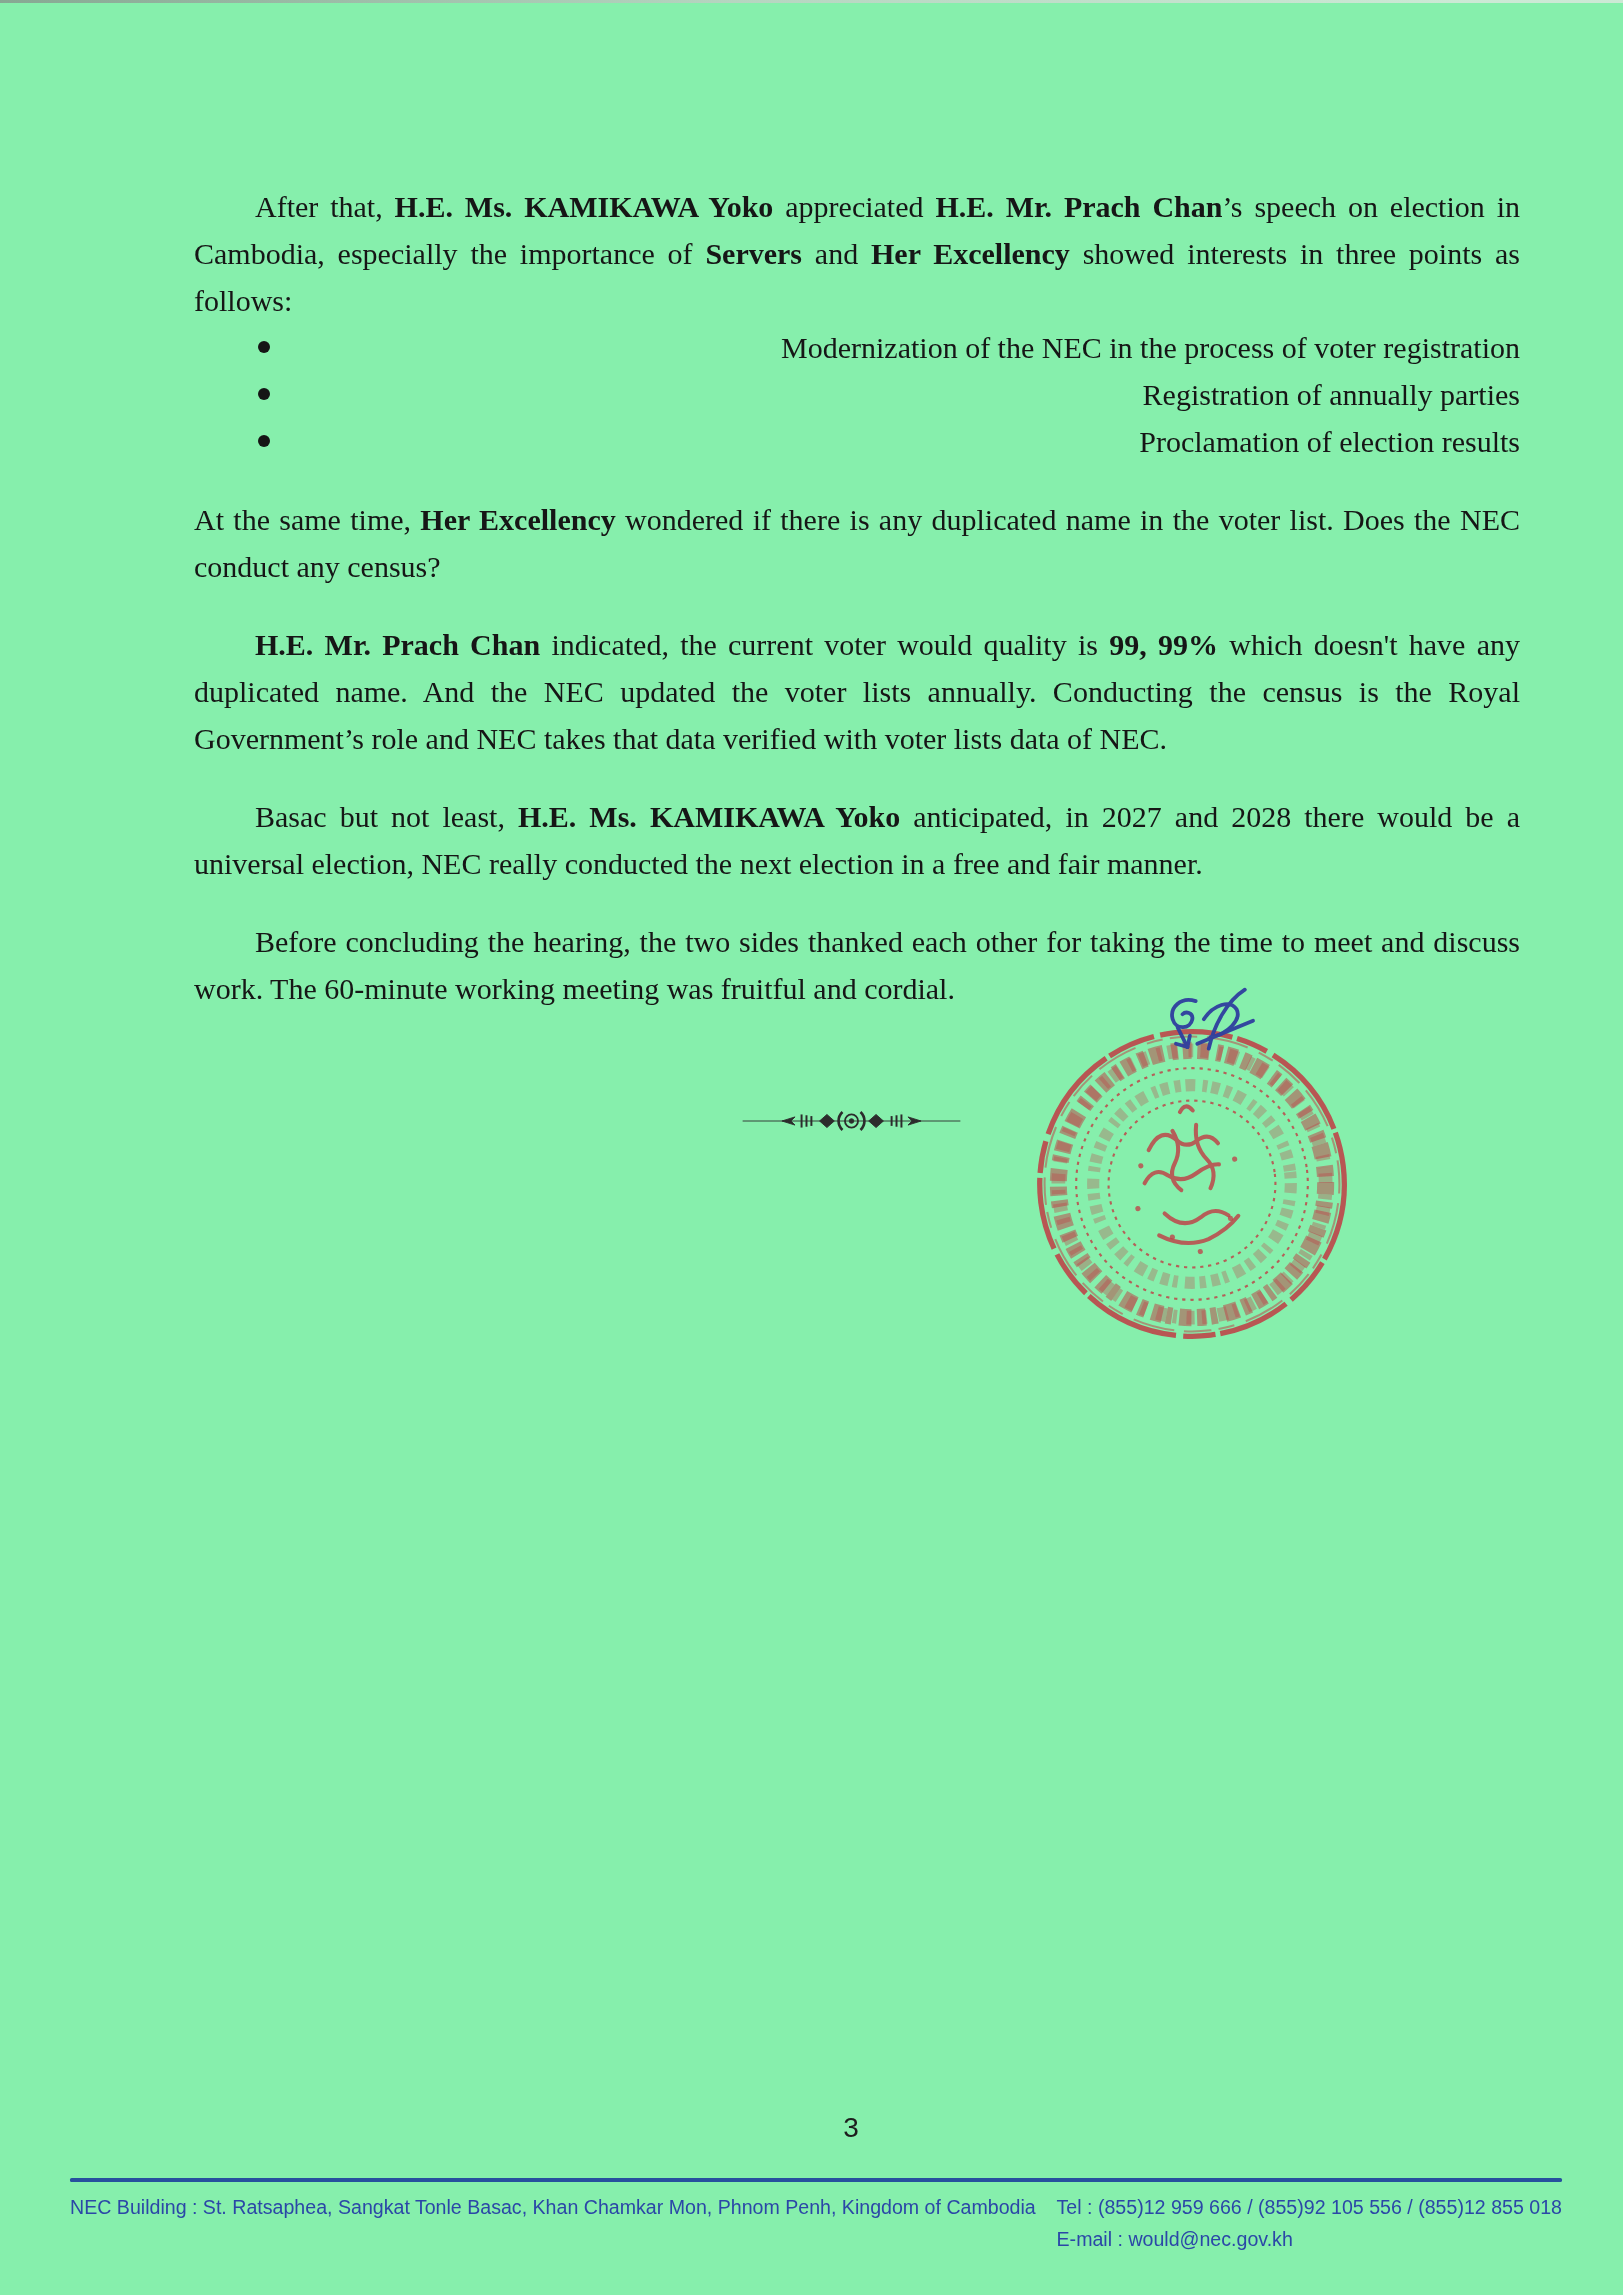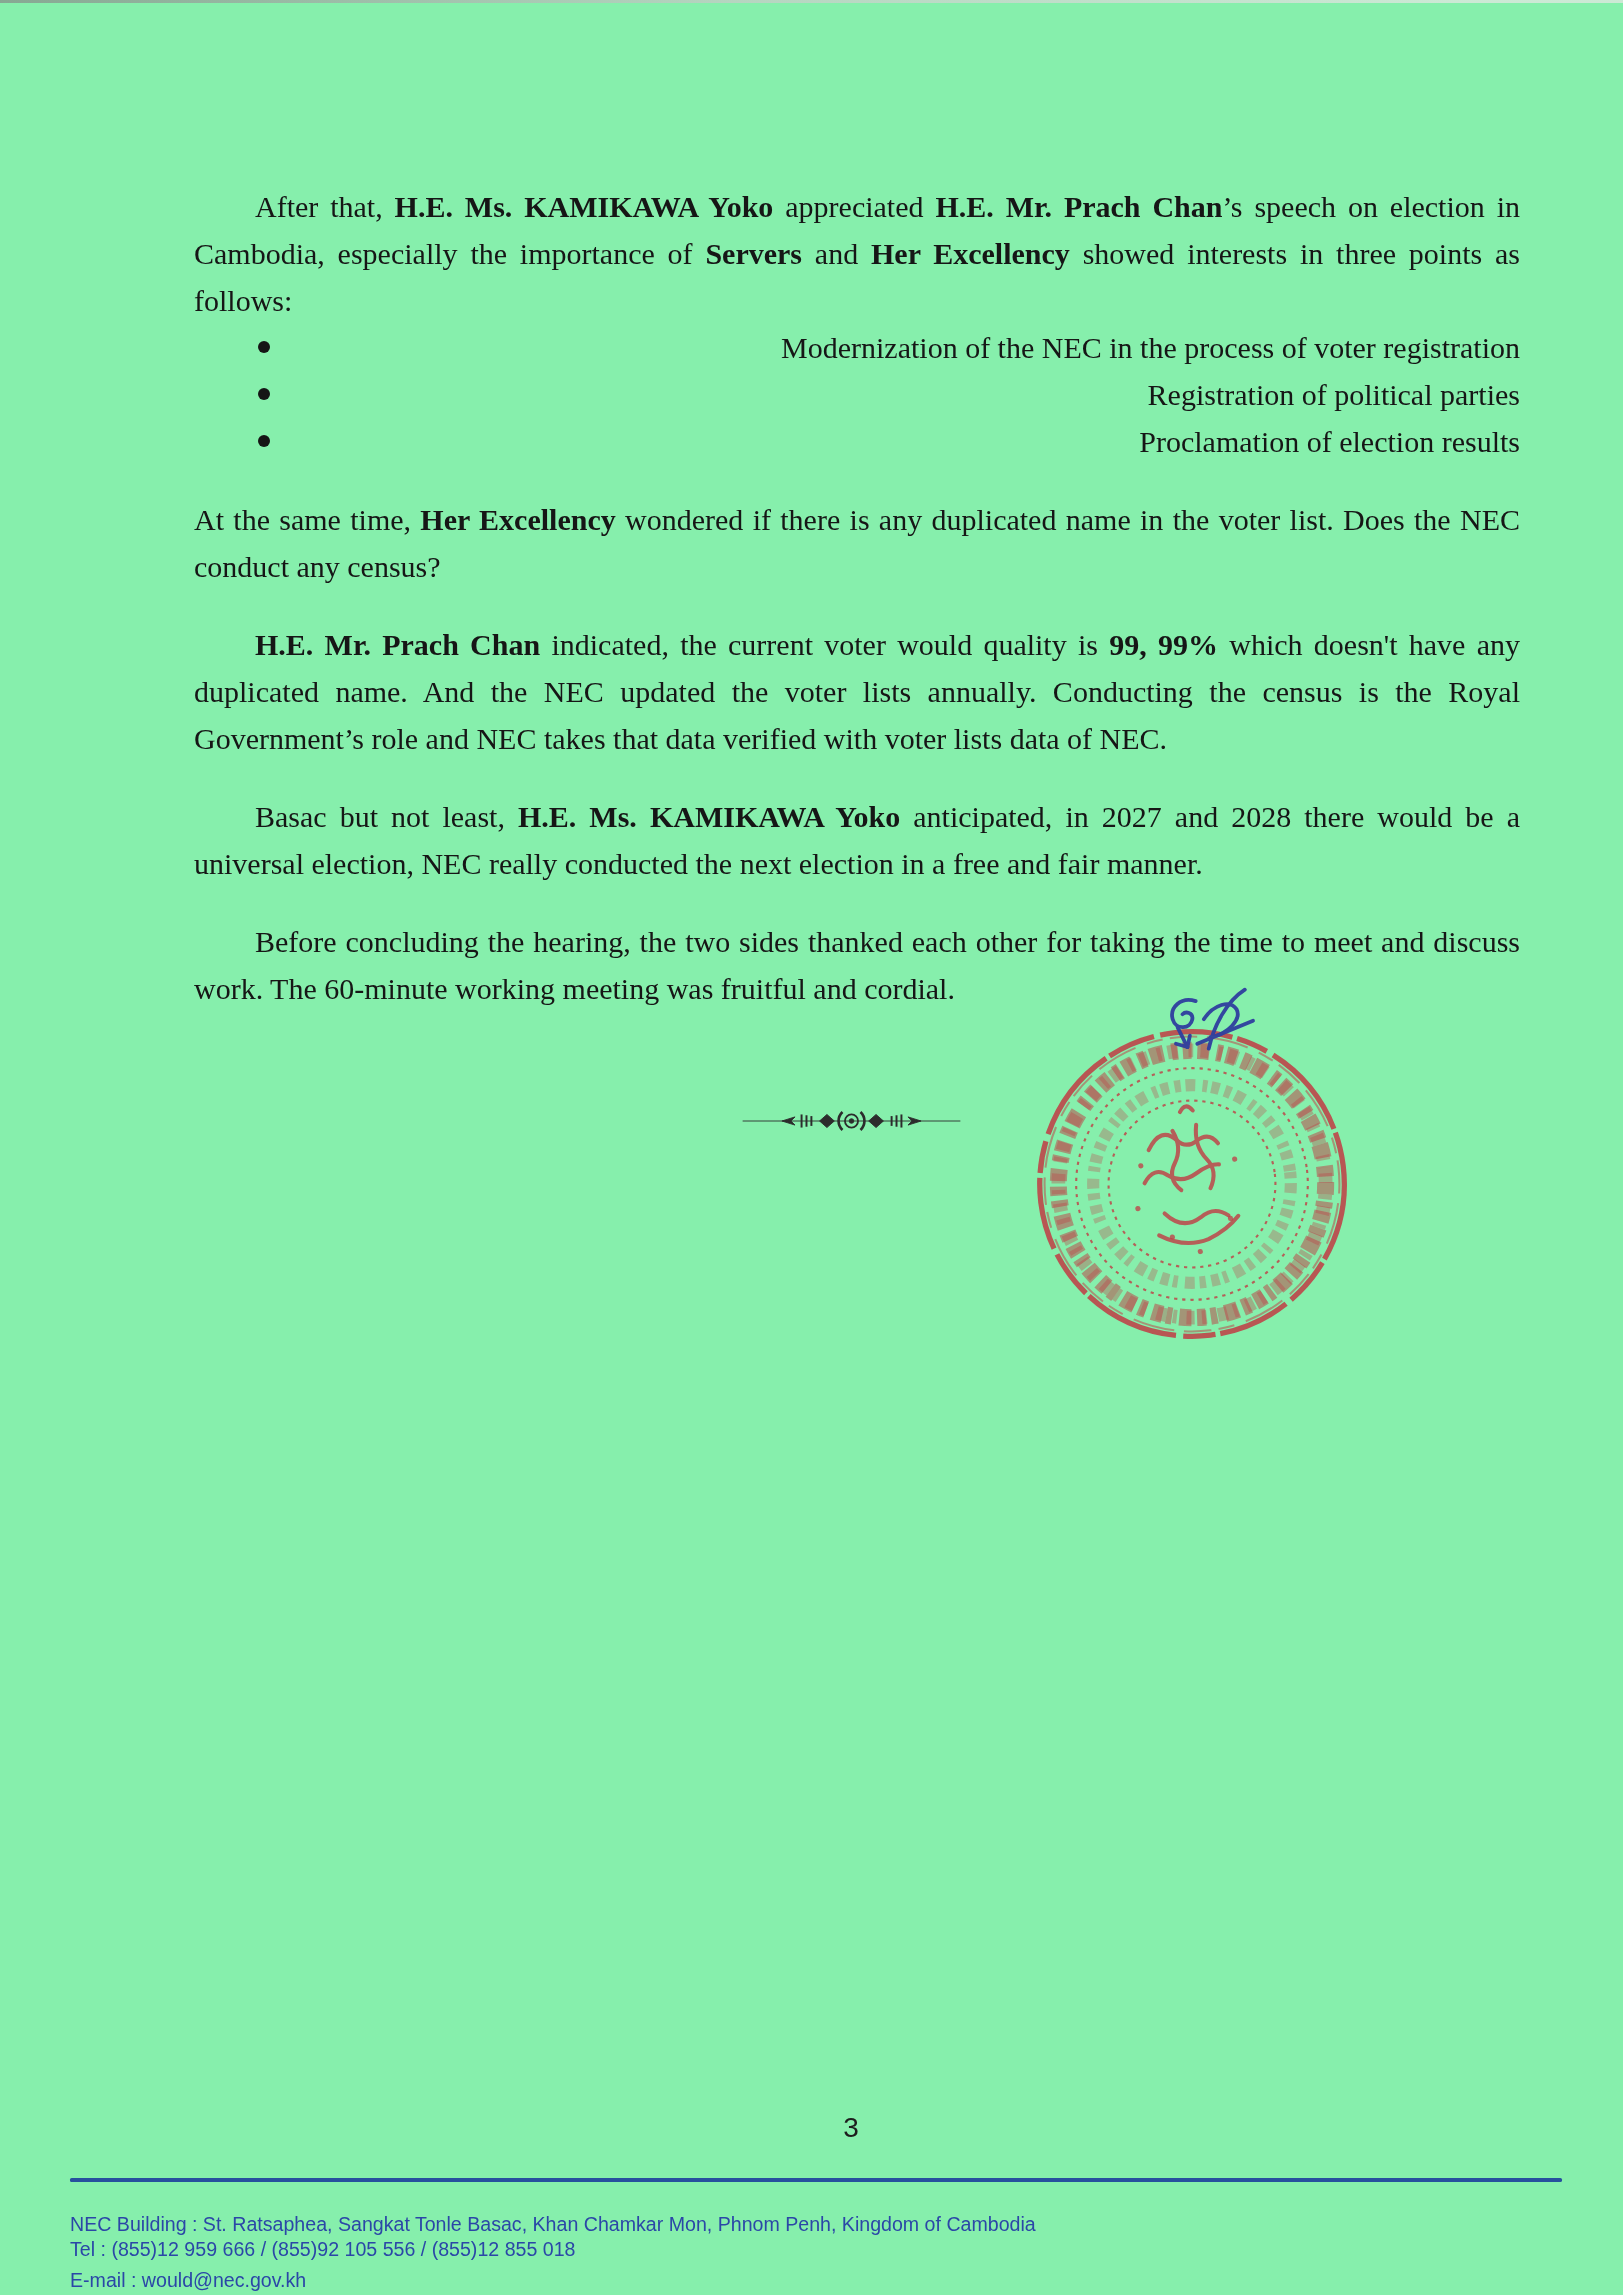--- a/index.html
+++ b/index.html
@@ -38,40 +38,40 @@
     position:absolute;left:0;top:2112px;width:100%;text-align:center;
     font-family:"Liberation Sans", sans-serif;font-size:28px;color:#1d1d1d;
     padding-left:79px;box-sizing:border-box;
   }
   .footer{
     position:absolute;left:70px;top:2178px;width:1492px;
     font-family:"Liberation Sans", sans-serif;
     font-size:19.6px;line-height:24.6px;color:#2b47a7;
   }
   .footer-rule{height:4.1px;background:#27509e;border-radius:1.6px;}
-  .footer-row{display:flex;justify-content:space-between;margin-top:30px;white-space:nowrap;flex-direction:column;}
+  .footer-row{display:flex;justify-content:space-between;margin-top:13px;white-space:nowrap;}
   .footer-right{display:flex;flex-direction:column;gap:7px;text-align:left;}
 </style>
 </head>
 <body>
 
 <div class="page">
 
   <div class="content">
 
     <p class="para indent"><span>After that, </span><span class="b">H.E. Ms. KAMIKAWA Yoko </span><span>appreciated </span><span class="b">H.E. Mr. Prach Chan</span><span>’s speech on election in Cambodia, especially the importance of </span><span class="b">Servers</span><span> and </span><span class="b">Her Excellency</span><span> showed interests in three points as follows:</span></p>
 
     <ul class="bullets">
       <li>
         <span class="bullet-dot"></span>
         <span>Modernization of the NEC in the process of voter registration</span>
       </li>
       <li>
         <span class="bullet-dot"></span>
-        <span>Registration of political parties</span>
+        <span>Registration of annually parties</span>
       </li>
       <li>
         <span class="bullet-dot"></span>
         <span>Proclamation of election results</span>
       </li>
     </ul>
 
     <p class="para gap"><span>At the same time, </span><span class="b">Her Excellency</span><span> wondered if there is any duplicated name in the voter list. Does the NEC conduct any census?</span></p>
 
     <p class="para gap indent"><span class="b">H.E. Mr. Prach Chan</span><span> indicated, the current voter would quality is </span><span class="b">99, 99%</span><span> which doesn't have any duplicated name. And the NEC updated the voter lists annually. Conducting the census is the Royal Government’s role and NEC takes that data verified with voter lists data of NEC.</span></p>

